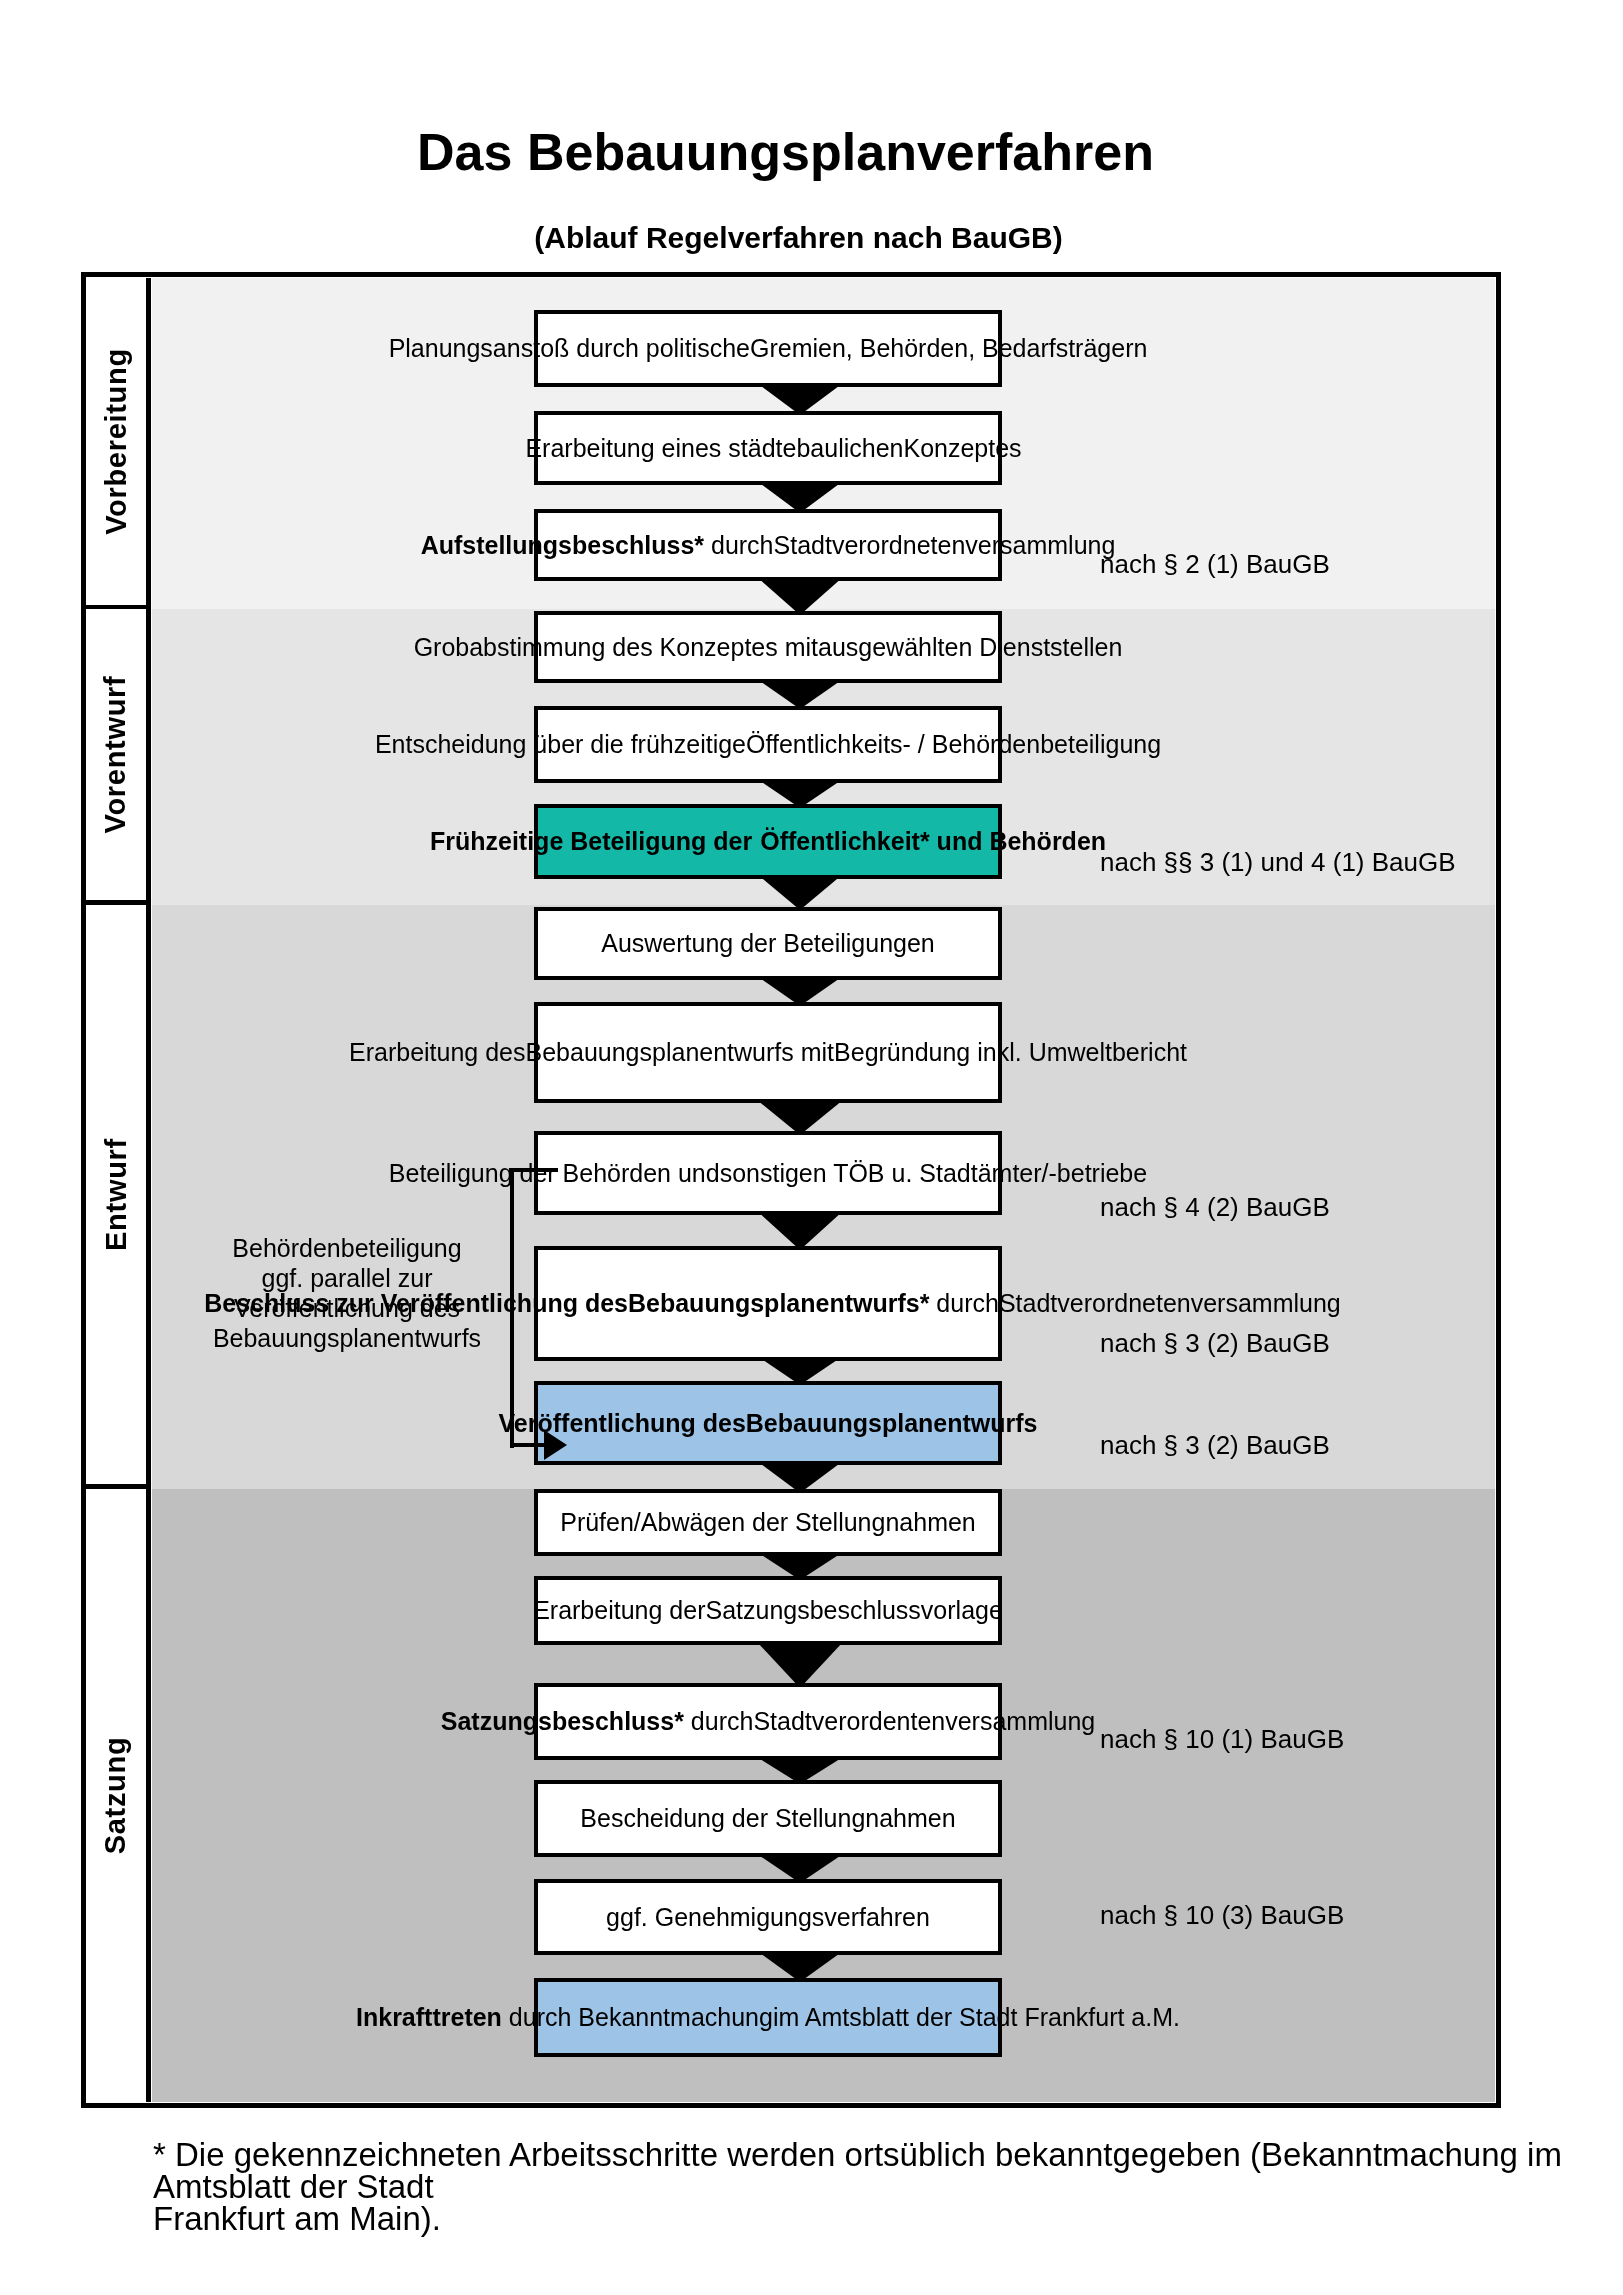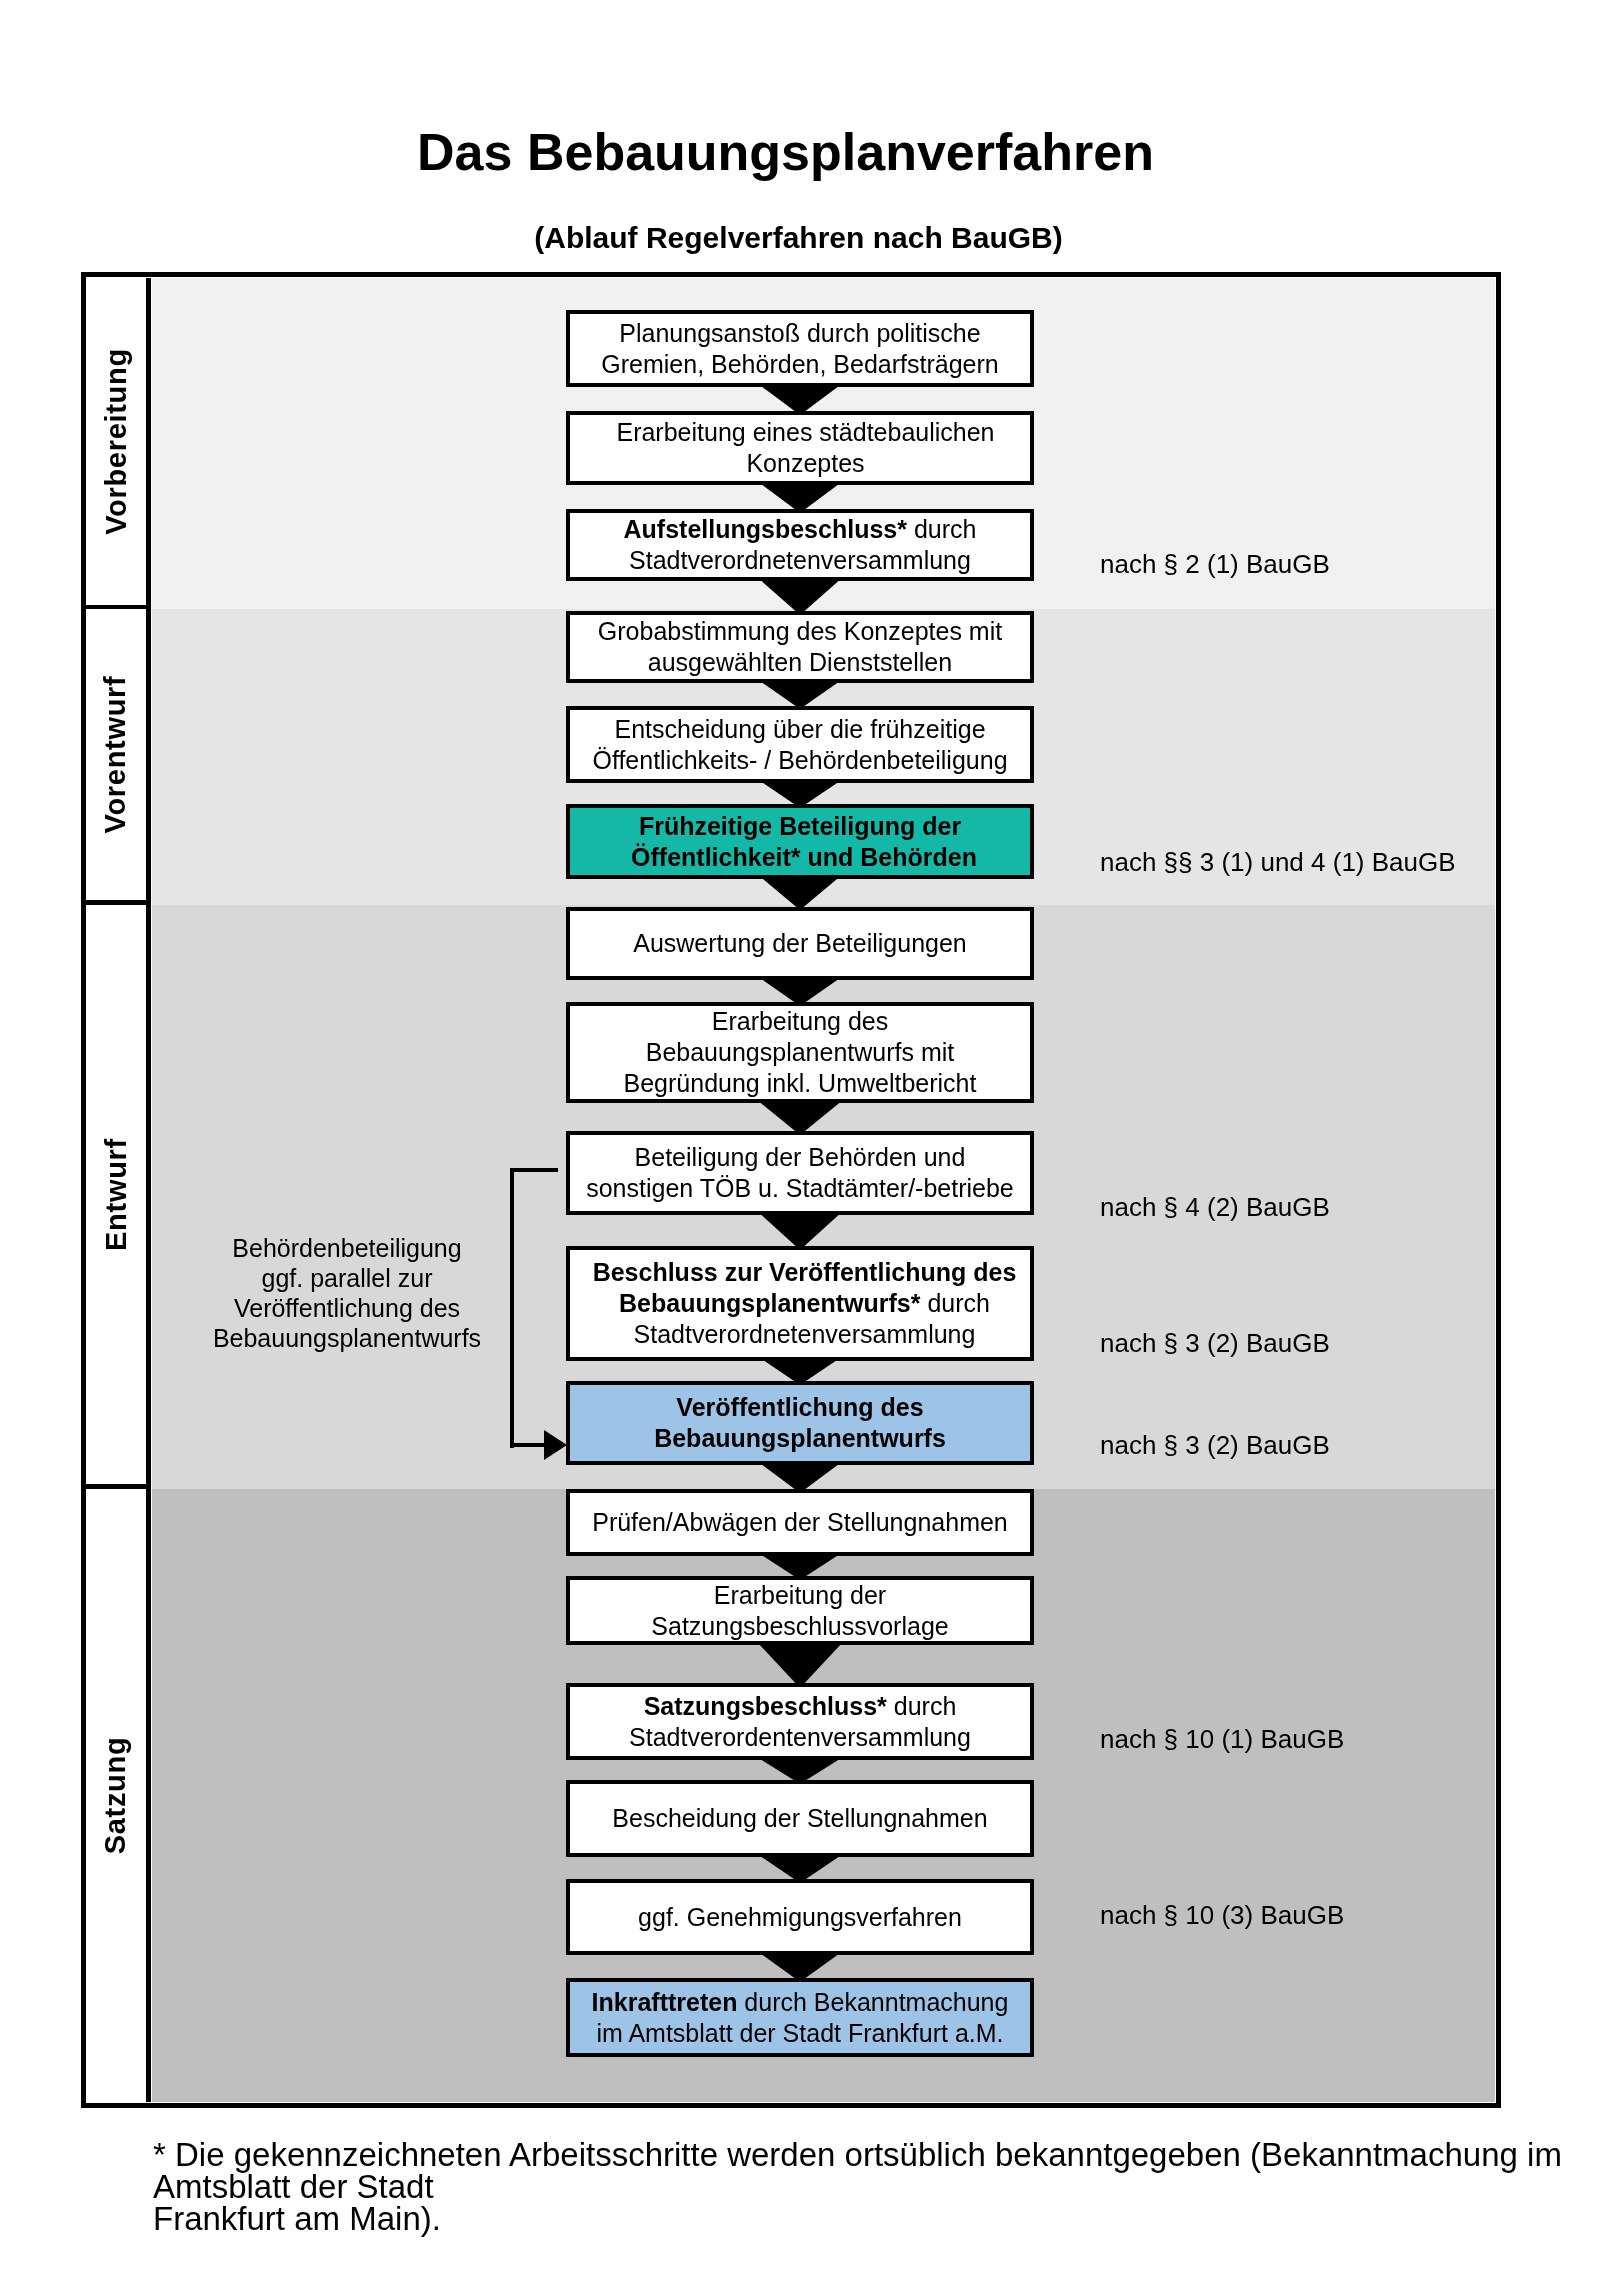--- a/index.html
+++ b/index.html
@@ -24,23 +24,23 @@
     position:absolute;left:86px;width:65px;background:#fff;
     border-right:5.2px solid #000;box-sizing:border-box;z-index:1;
     display:flex;align-items:center;justify-content:center;
   }
   .label-cell.sep{border-bottom:5.2px solid #000;}
   .vlabel{
     transform:rotate(-90deg);white-space:nowrap;
     font-size:29px;font-weight:bold;letter-spacing:0.7px;
   }
   .pbox{
-    position:absolute;left:566px;width:468px;background:#fff;
+    position:absolute;left:534px;width:468px;background:#fff;
     border:4.6px solid #000;box-sizing:border-box;z-index:4;
-    display:flex;flex-direction:column;align-items:center;justify-content:center;
+    display:flex;flex-direction:row;align-items:center;justify-content:center;
     text-align:center;font-size:25px;line-height:31px;
   }
   .bline{white-space:nowrap;}
   .arrow-down{position:absolute;width:0;height:0;z-index:3;
     border-left:43px solid transparent;border-right:43px solid transparent;}
   .ref{
     position:absolute;left:1100px;font-size:26px;white-space:nowrap;z-index:5;
   }
   #annotation{
     position:absolute;left:157px;top:1233px;width:380px;z-index:5;

